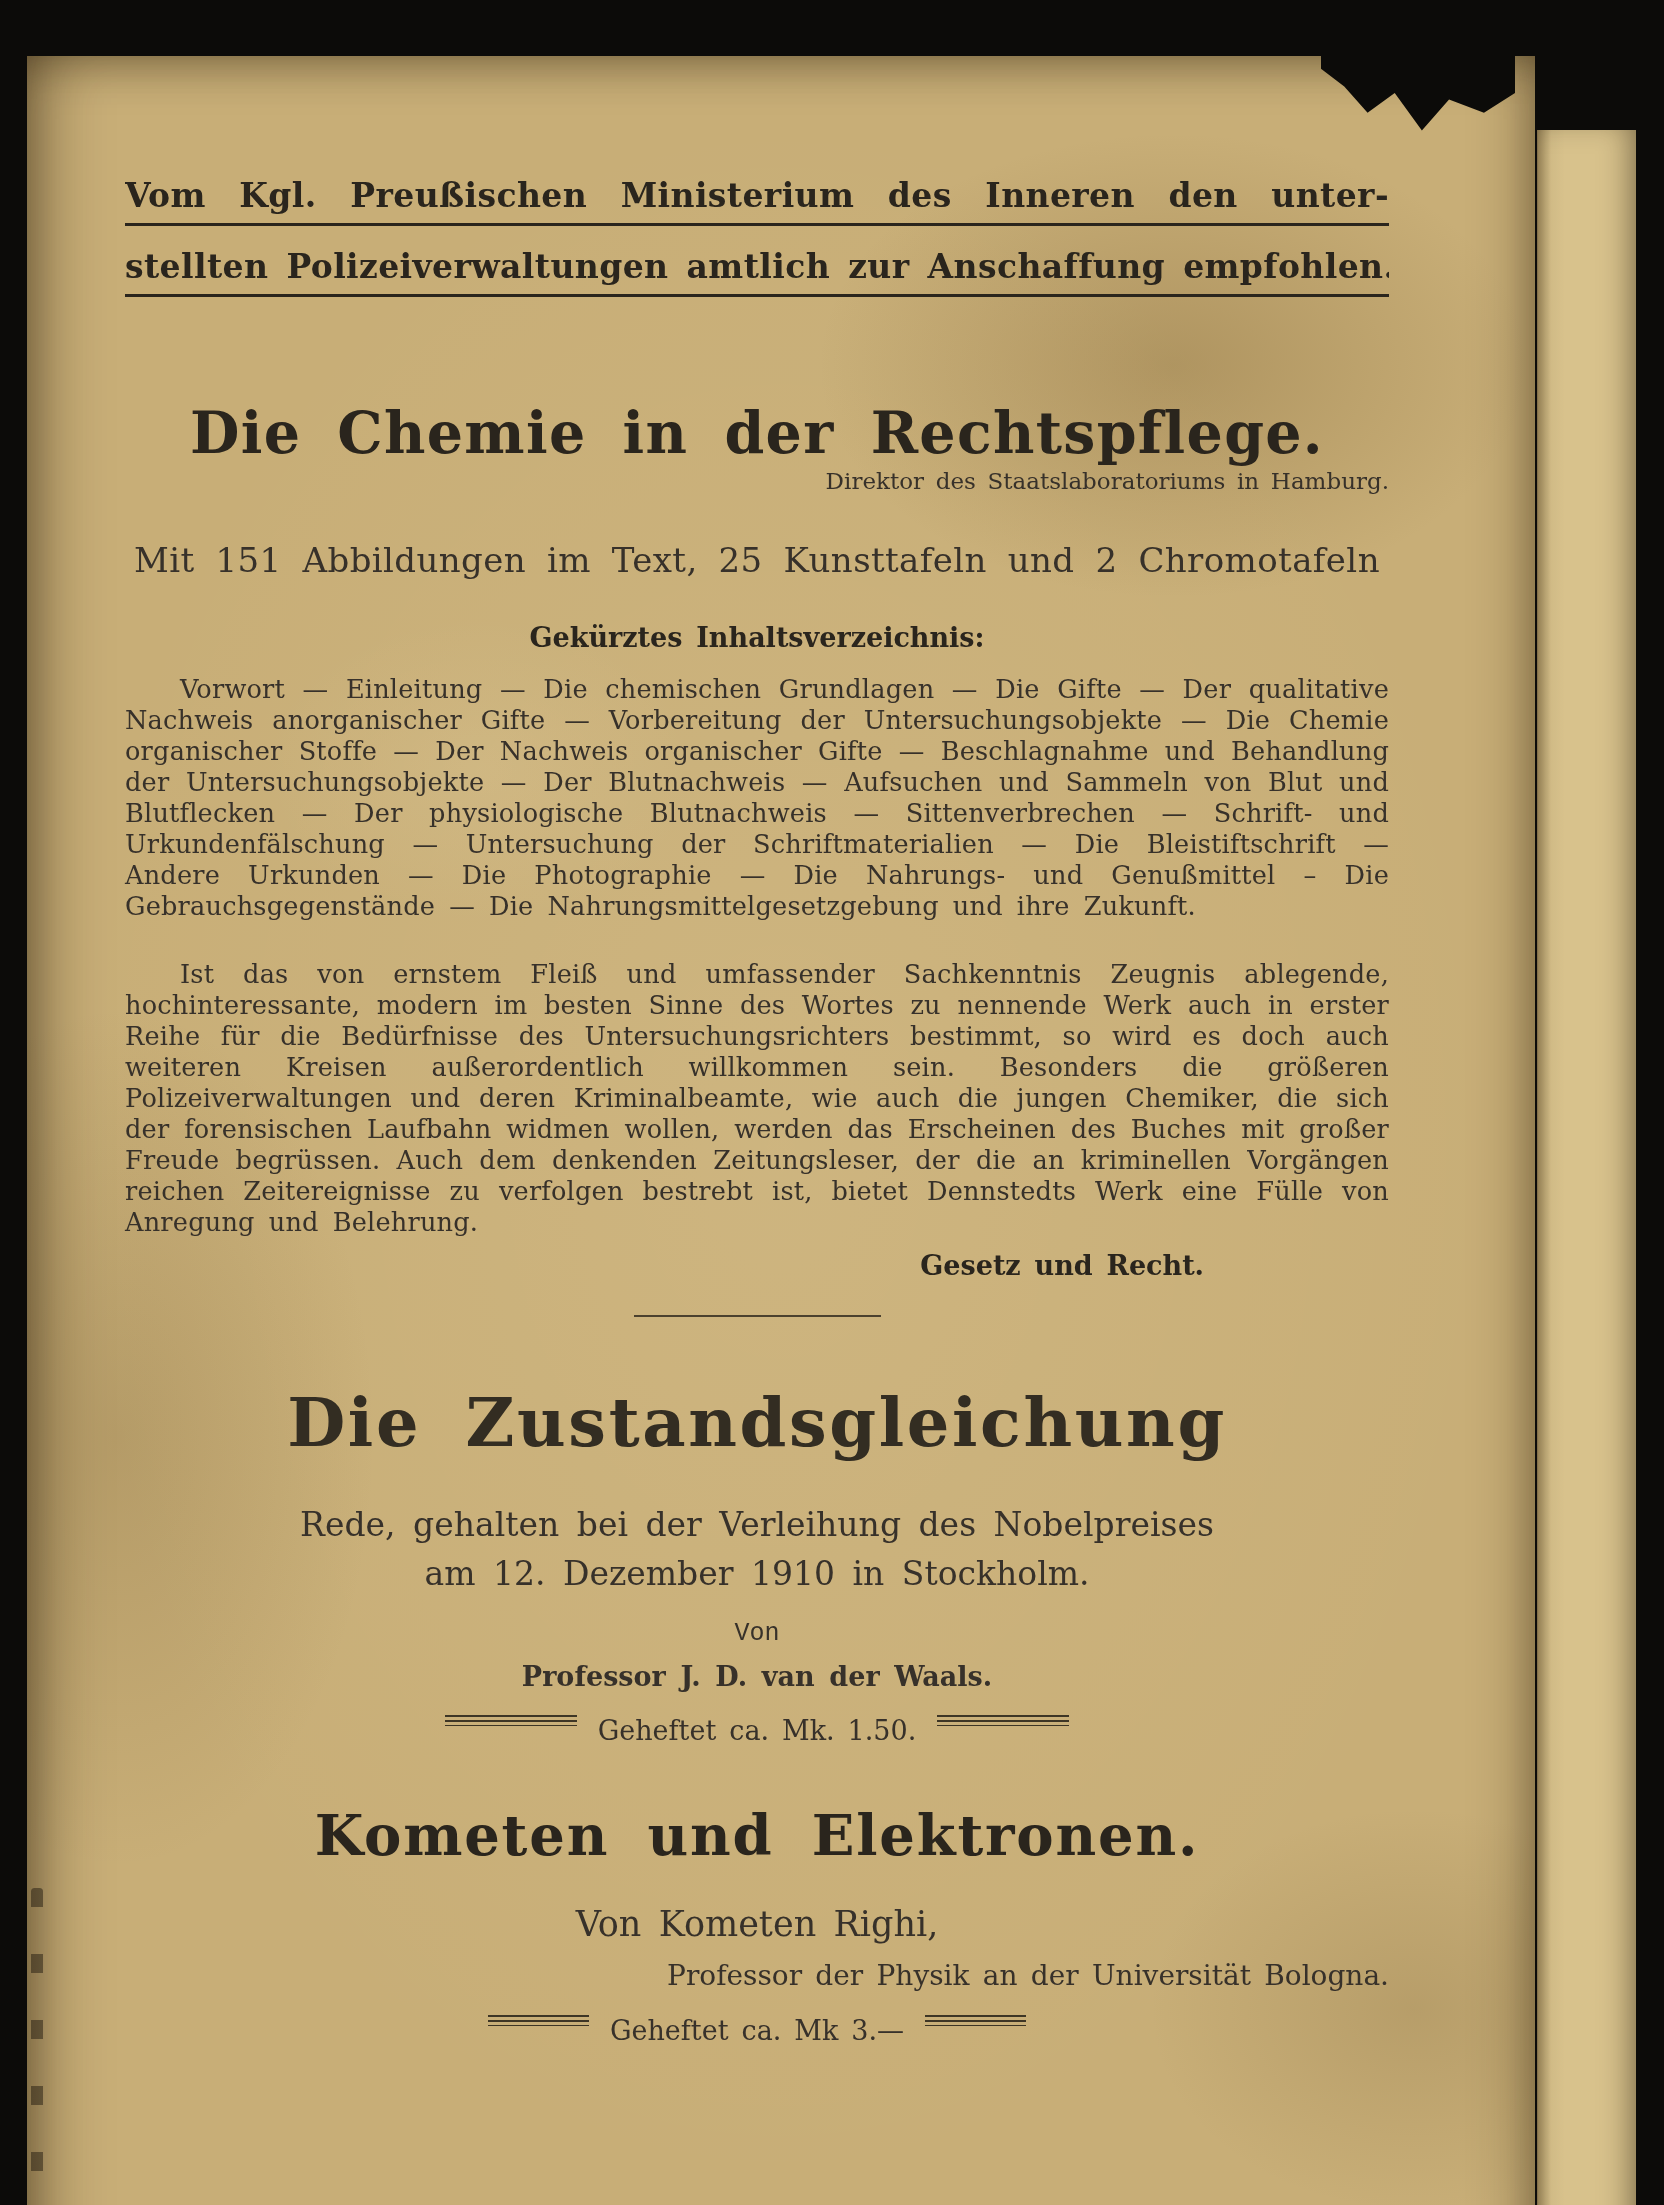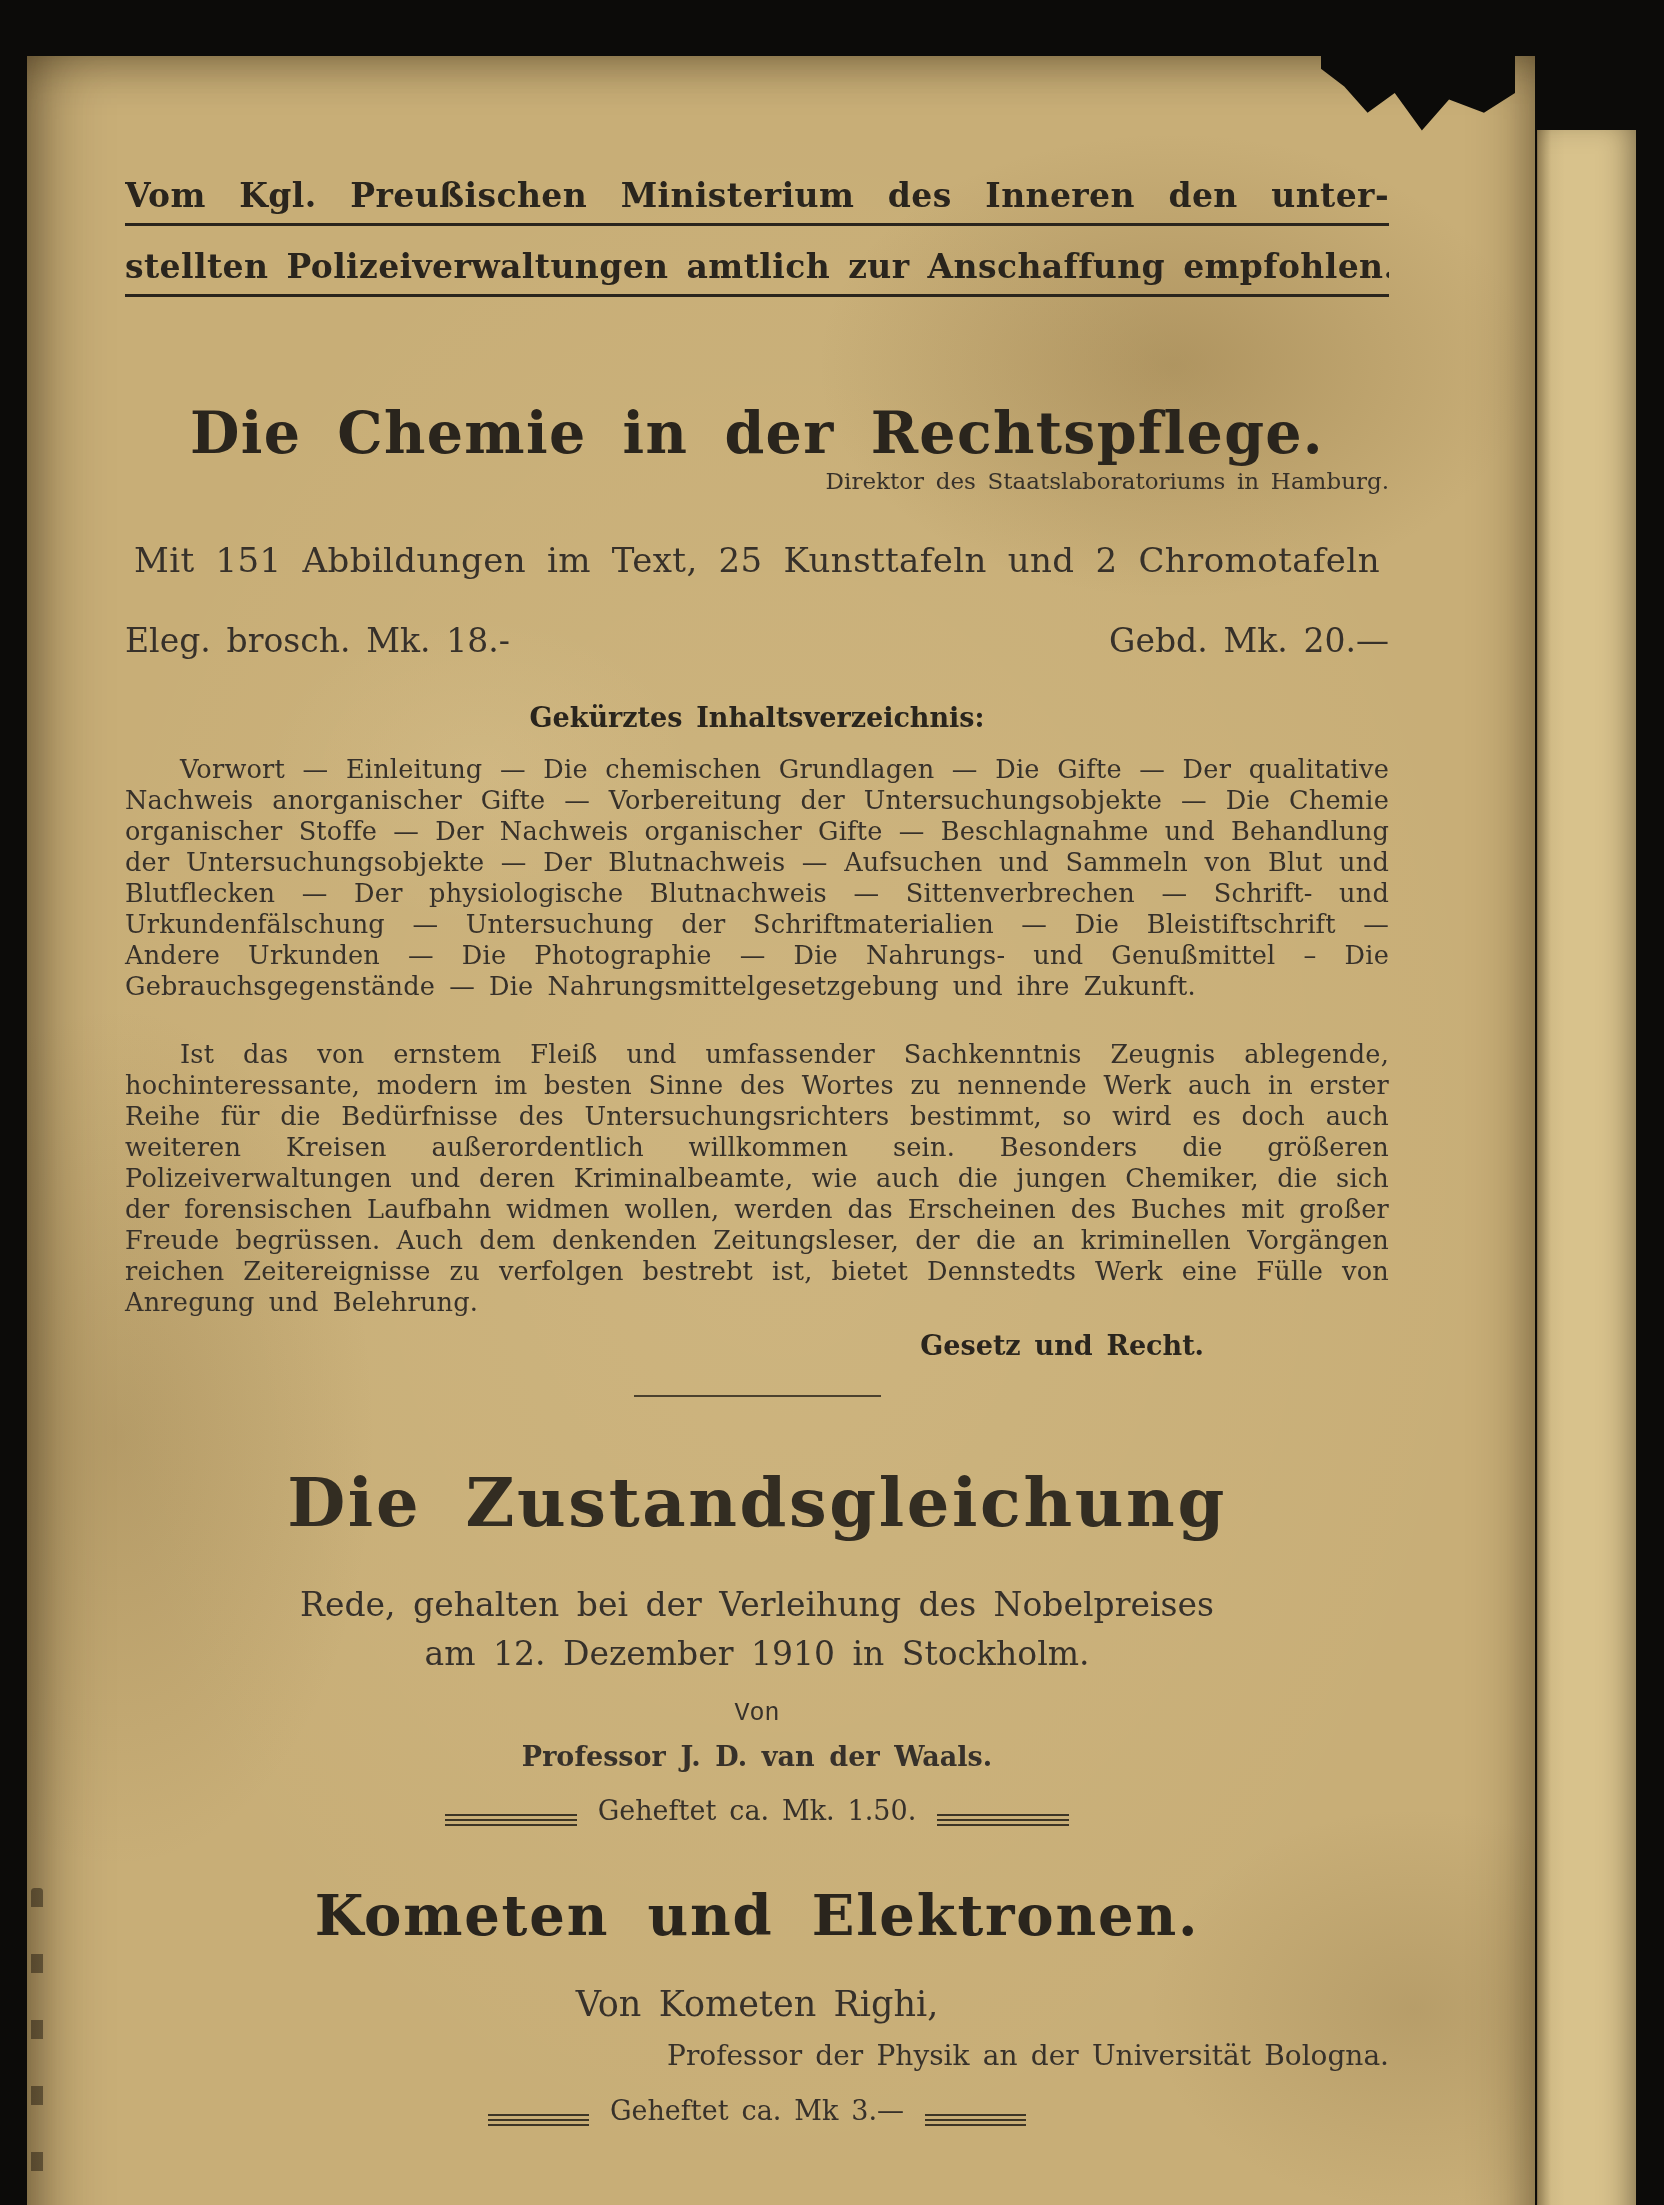--- a/index.html
+++ b/index.html
@@ -178,21 +178,21 @@
     margin-top:12.3px;
     font-size:27px;
     font-weight:bold;
     text-align:center;
     word-spacing:5.3px;
   }
 
   .price-row{
     margin-top:23px;
     display:flex;
-    align-items:flex-end;
+    align-items:flex-start;
     justify-content:center;
     gap:21px;
     font-size:27px;
     word-spacing:4.4px;
   }
   .fancy-rule{
     width:132px;
     height:11.5px;
     background:repeating-linear-gradient(to bottom, rgba(46,40,28,0.9) 0 1.8px, transparent 1.8px 4.9px);
   }
@@ -230,24 +230,20 @@
 
     <div class="banner">
       <div class="banner-line">Vom Kgl. Preußischen Ministerium des Inneren den unter-</div>
       <div class="banner-line">stellten Polizeiverwaltungen amtlich zur Anschaffung empfohlen.</div>
     </div>
 
     <section>
       <h1 class="b1-title">Die Chemie in der Rechtspflege.</h1>
       <div class="b1-role">Direktor des Staatslaboratoriums in Hamburg.</div>
       <div class="b1-illus">Mit 151 Abbildungen im Text, 25 Kunsttafeln und 2 Chromotafeln</div>
-      <div class="b1-prices">
-        <span>Eleg. brosch. Mk. 18.-</span>
-        <span>Gebd. Mk. 20.—</span>
-      </div>
       <div class="b1-toc-head">Gekürztes Inhaltsverzeichnis:</div>
       <p class="para">Vorwort — Einleitung — Die chemischen Grundlagen — Die Gifte — Der qualitative Nachweis anorganischer Gifte — Vorbereitung der Untersuchungsobjekte — Die Chemie organischer Stoffe — Der Nachweis organischer Gifte — Beschlagnahme und Behandlung der Untersuchungsobjekte — Der Blutnachweis — Aufsuchen und Sammeln von Blut und Blutflecken — Der physiologische Blutnachweis — Sittenverbrechen — Schrift- und Urkundenfälschung — Untersuchung der Schriftmaterialien — Die Bleistiftschrift — Andere Urkunden — Die Photographie — Die Nahrungs- und Genußmittel – Die Gebrauchsgegenstände — Die Nahrungsmittelgesetzgebung und ihre Zukunft.</p>
       <p class="para review">Ist das von ernstem Fleiß und umfassender Sachkenntnis Zeugnis ablegende, hochinteressante, modern im besten Sinne des Wortes zu nennende Werk auch in erster Reihe für die Bedürfnisse des Untersuchungsrichters bestimmt, so wird es doch auch weiteren Kreisen außerordentlich willkommen sein. Besonders die größeren Polizeiverwaltungen und deren Kriminalbeamte, wie auch die jungen Chemiker, die sich der forensischen Laufbahn widmen wollen, werden das Erscheinen des Buches mit großer Freude begrüssen. Auch dem denkenden Zeitungsleser, der die an kriminellen Vorgängen reichen Zeitereignisse zu verfolgen bestrebt ist, bietet Dennstedts Werk eine Fülle von Anregung und Belehrung.</p>
       <div class="review-source">Gesetz und Recht.</div>
     </section>
 
     <div class="divider"></div>
 
     <section>
       <h1 class="b2-title">Die Zustandsgleichung</h1>

